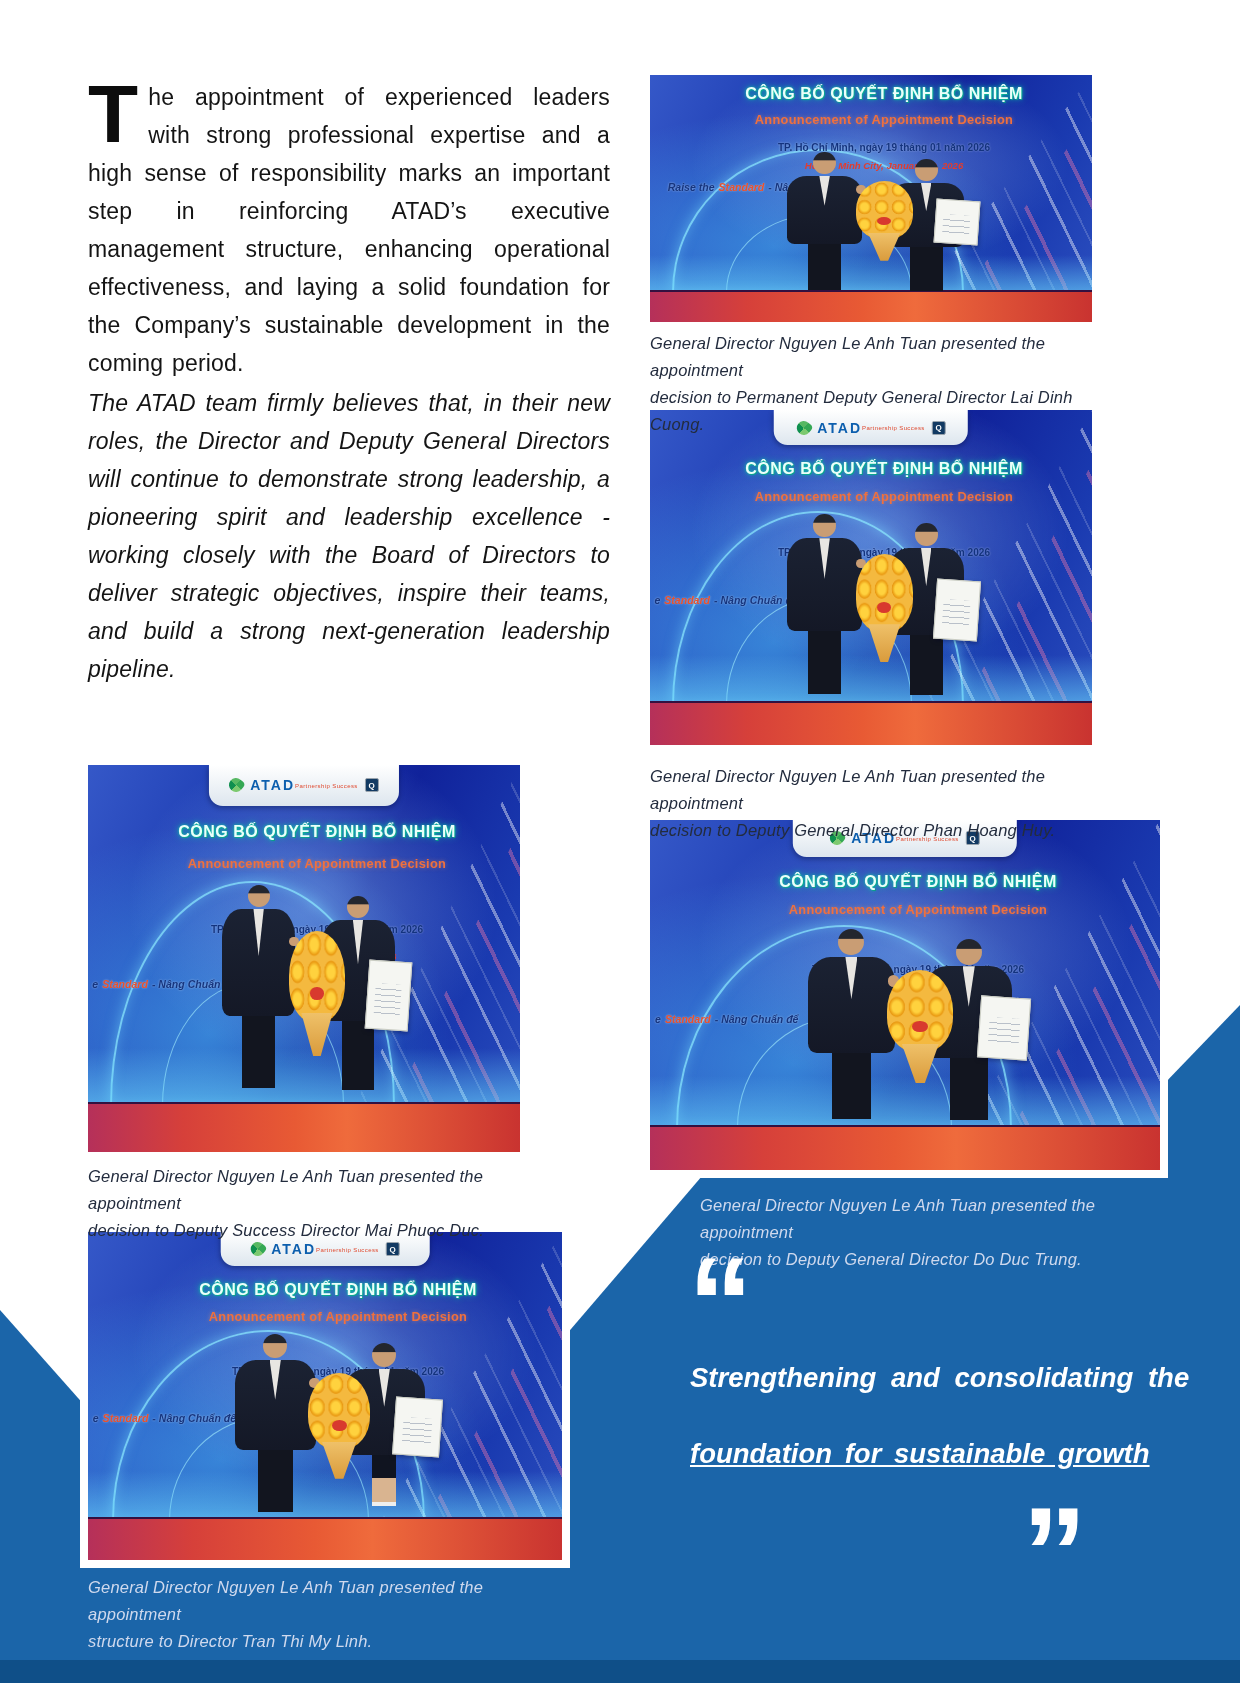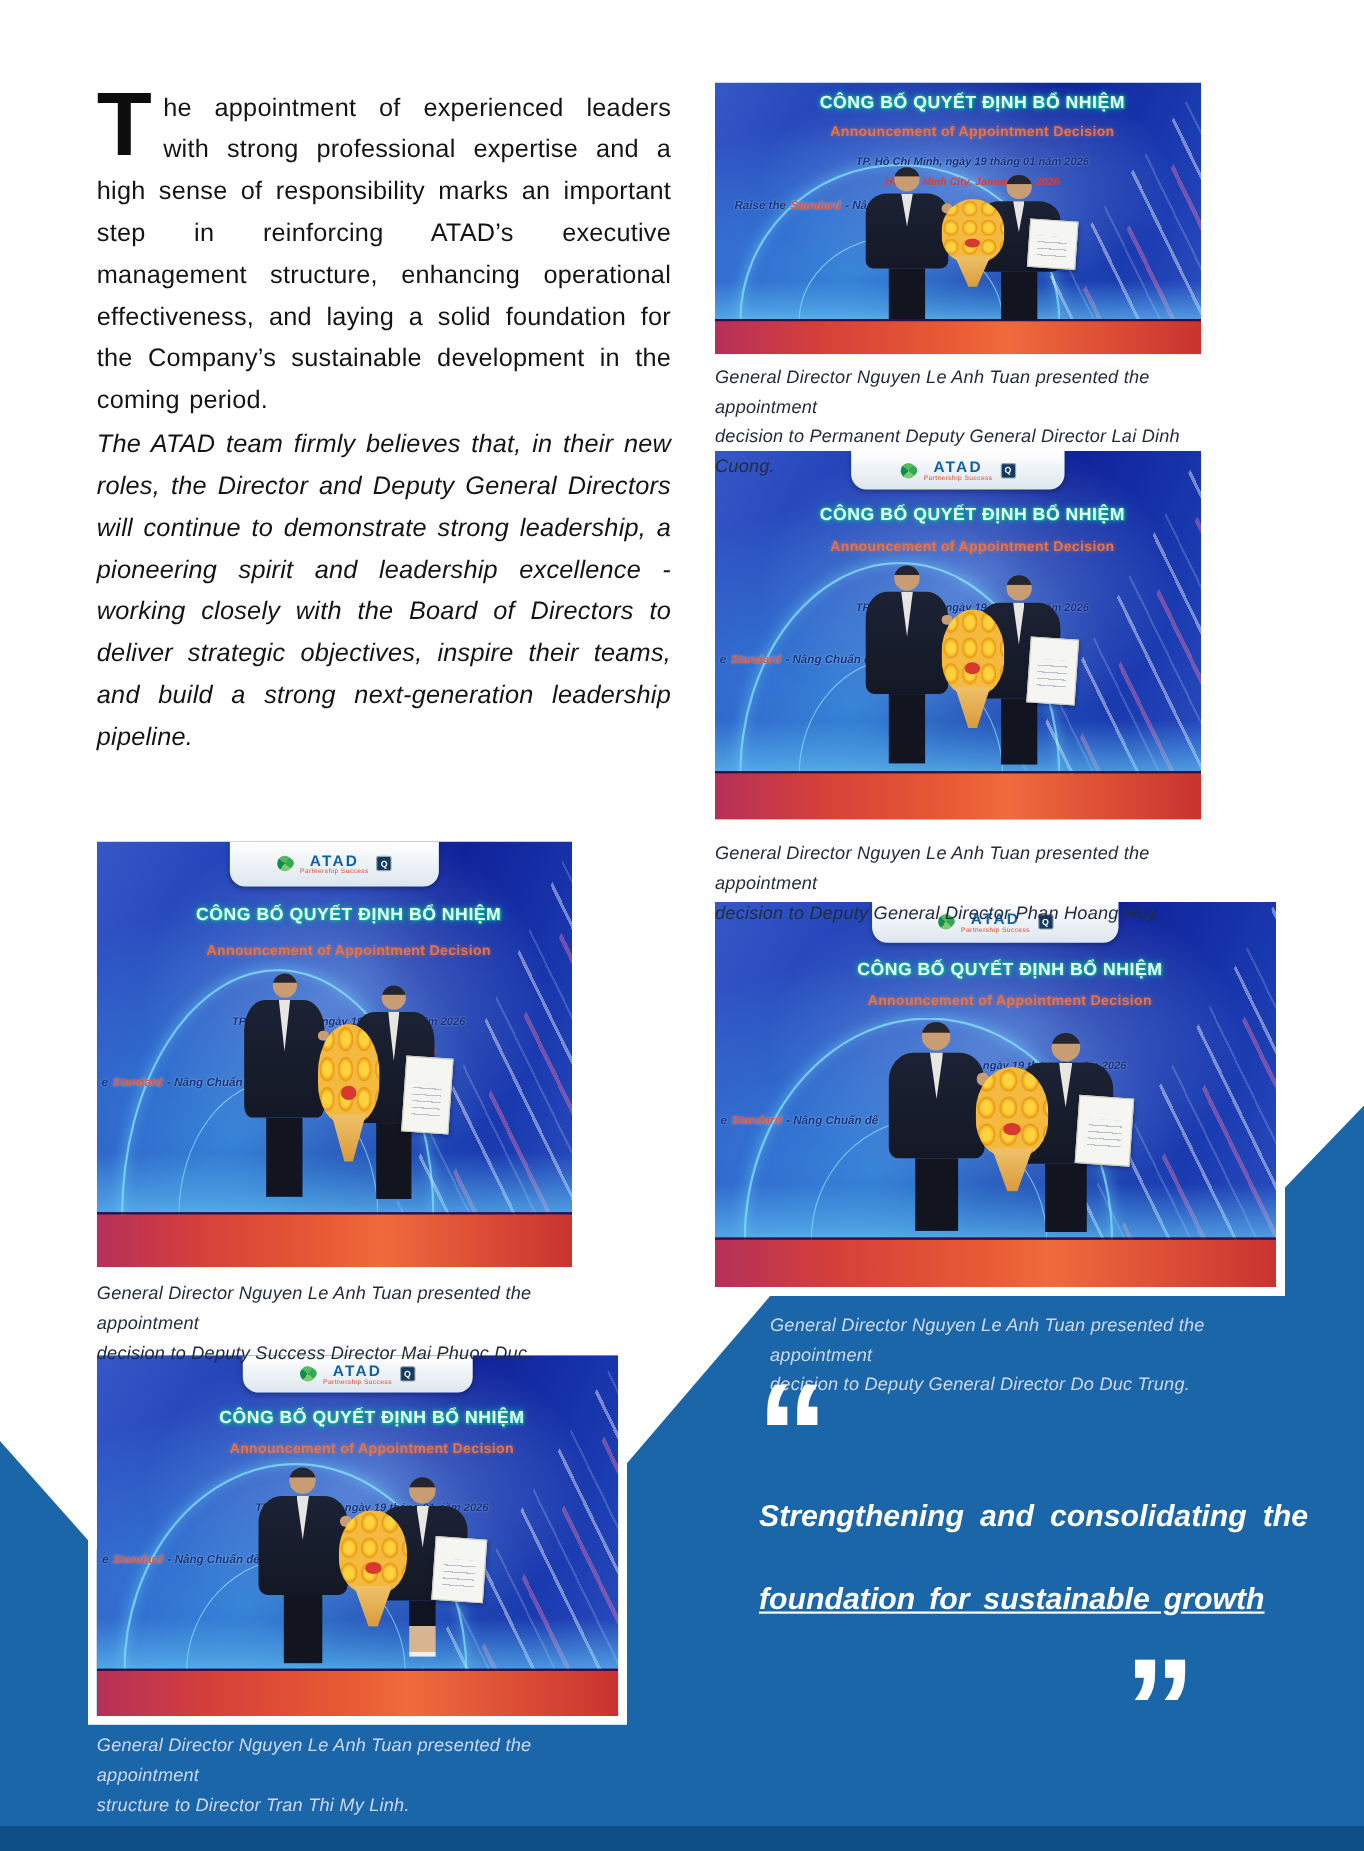--- a/index.html
+++ b/index.html
@@ -55,31 +55,31 @@
            background:repeating-linear-gradient(64deg, transparent 0 26px,
              rgba(244,120,170,.8) 26px 30px, transparent 30px 60px); }
   .banner{ position:absolute; top:0; left:50%; transform:translateX(-50%);
            width:44%; height:10.5%; min-height:26px;
            background:linear-gradient(180deg,#ffffff,#dde6ee);
            border-radius:0 0 14px 14px; display:flex; align-items:center;
            justify-content:center; gap:7px; z-index:3;
            box-shadow:0 2px 5px rgba(0,10,40,.35); }
   .leaf  { width:14px; height:14px; border-radius:50% 4px 50% 50%; transform:rotate(40deg);
            background:conic-gradient(#35a854 0 90deg,#7cc96f 90deg 180deg,#0f8f4f 180deg 270deg,#57b863 0); }
-  .atad-col { display:flex; flex-direction:column; align-items:center; line-height:1; }
+  .atad-col { display:flex; align-items:center; line-height:1; }
   .atad  { color:#0d5fae; font-size:14px; font-weight:800; letter-spacing:2px; }
   .tagline{ font-style:normal; font-size:6px; color:#e0492e; letter-spacing:.4px; margin-top:1px; }
   .qmark { width:14px; height:14px; background:#123a63; color:#fff; font-size:8px; font-weight:700;
            display:flex; align-items:center; justify-content:center; border:1px solid #9aa4ad; border-radius:2px; }
   .t-vi, .t-en, .d-vi, .d-en { position:absolute; left:0; right:0; text-align:center; z-index:2;padding-left:26px; }
   .t-vi  { top:15%; font-size:1em; font-weight:800; letter-spacing:.5px; color:#eafffa;
            text-shadow:0 0 3px #0fc2a8, 0 0 7px #0fc2a8, 1px 1px 0 #0a8f7e; }
   .t-en  { top:23.5%; font-size:.8em; font-weight:700; color:#f0703d; letter-spacing:.3px;
            text-shadow:0 0 4px rgba(255,150,90,.5); }
-  .d-vi  { top:41%; font-size:.63em; font-weight:700; font-style:italic; color:#13337f;
+  .d-vi  { top:41%; font-size:.63em; font-weight:700; color:#13337f;
            text-shadow:0 0 2px rgba(255,255,255,.45); }
   .d-en  { top:48%; font-size:.6em; font-weight:700; font-style:italic; color:#e23c2e; }
   .slogan{ position:absolute; left:1%; top:55%; z-index:2; font-size:.66em; font-weight:700;
            font-style:italic; text-shadow:0 0 2px rgba(255,255,255,.5); }
   .slogan span { margin-right:4px;text-align:right; }
   .sl-a, .sl-c { color:#16357f; }
   .sl-b { color:#e8512e; }
   
   .v1 .t-vi { top:4%; }  .v1 .t-en { top:15%; }
   .v1 .d-vi { top:27%; } .v1 .d-en { top:34.5%; }

